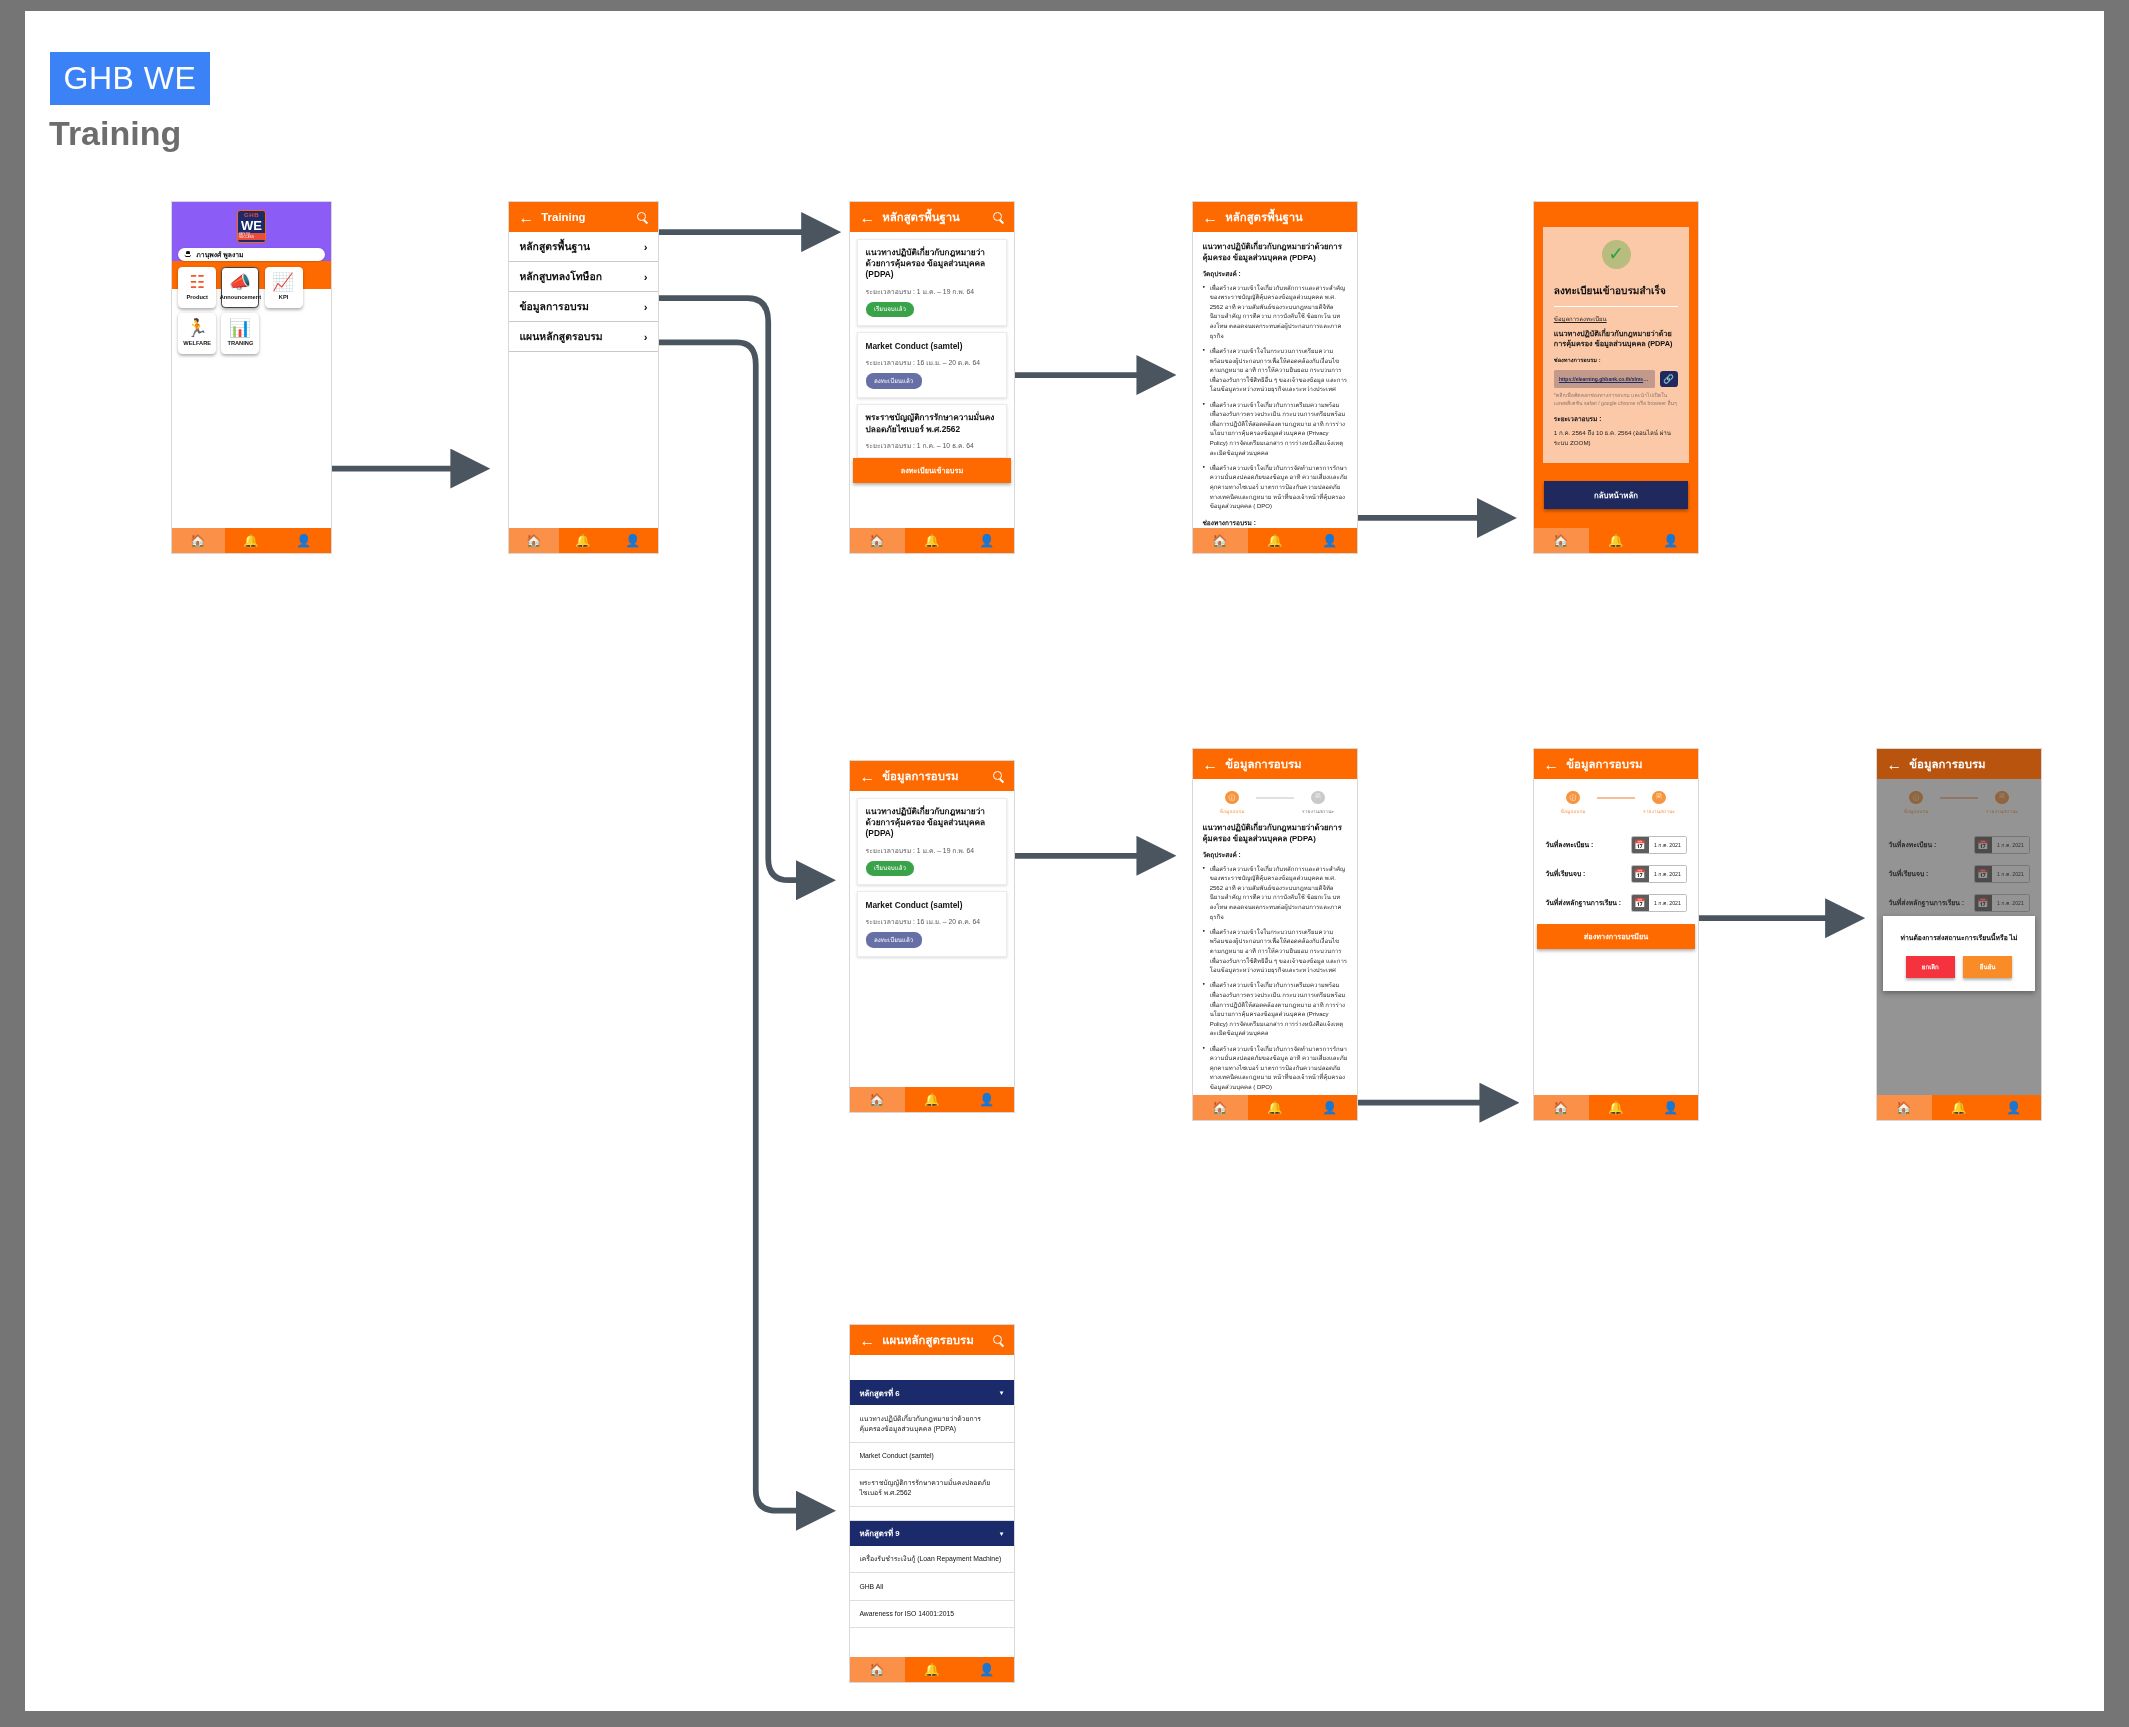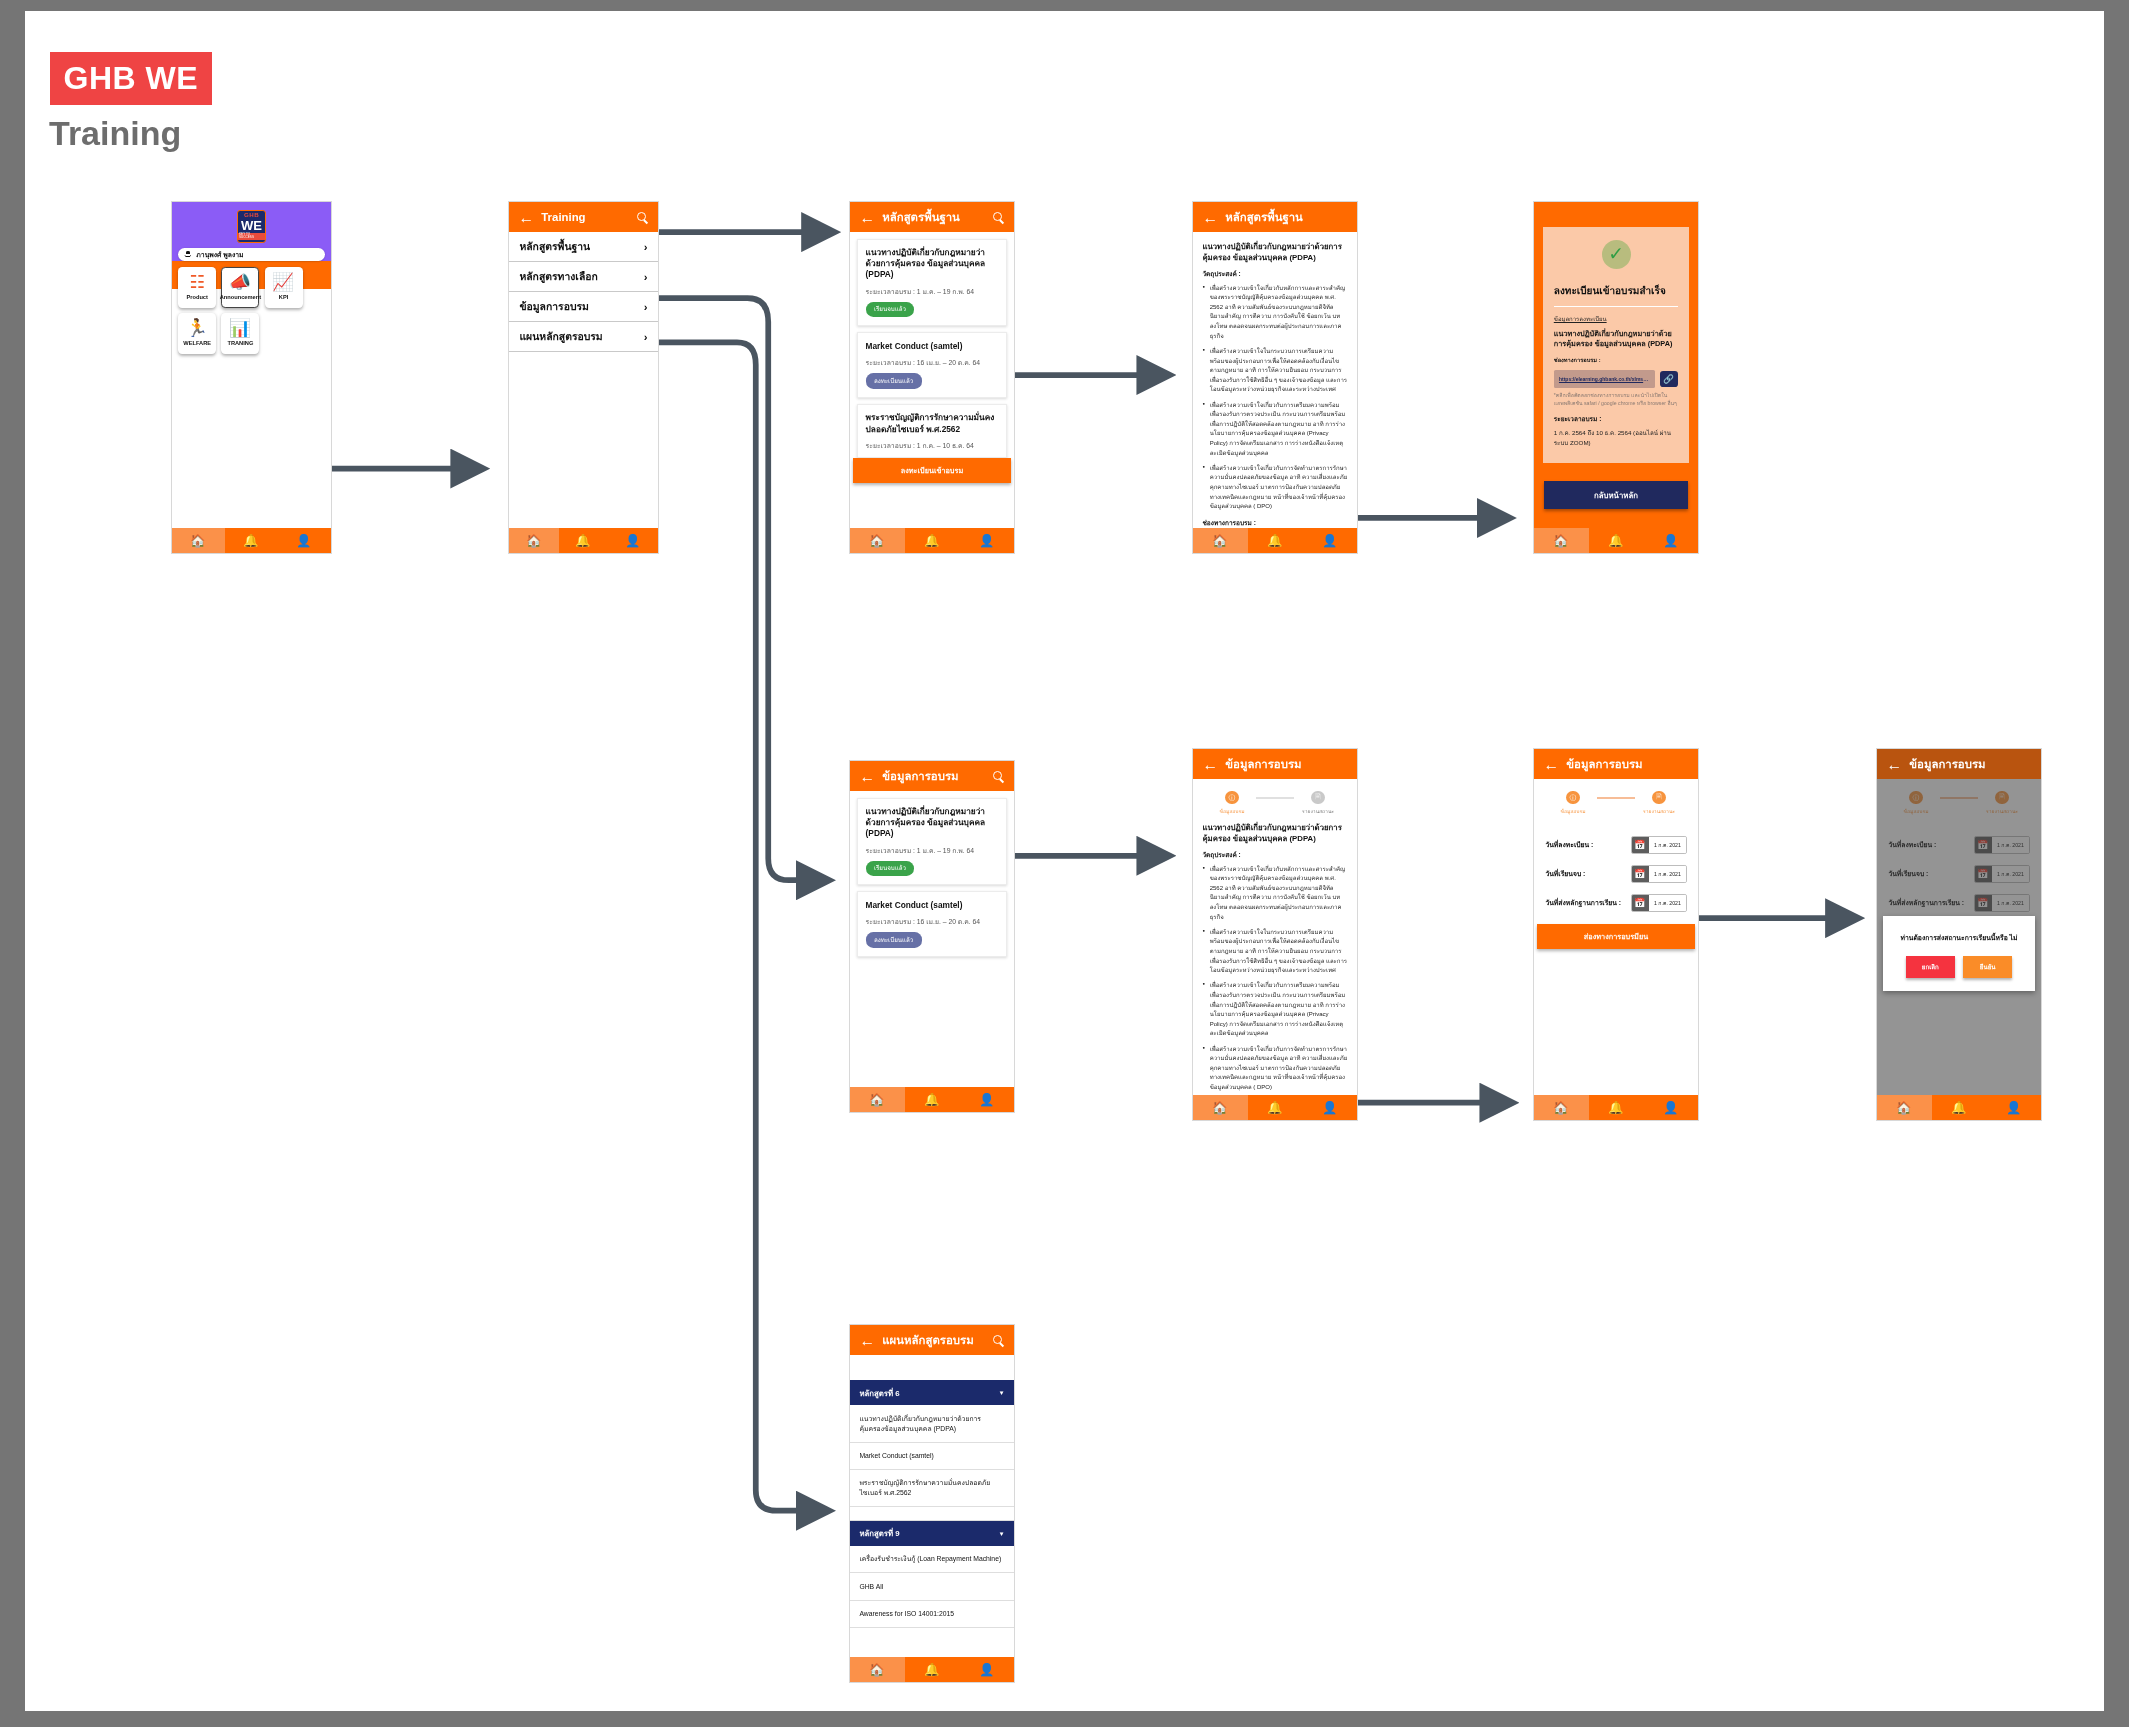--- a/index.html
+++ b/index.html
@@ -10,22 +10,22 @@
     position:relative; overflow:hidden;
   }
   #canvas {
     position:absolute; left:25px; top:11.4px;
     width:2079px; height:1700px;
     background:#ffffff;
   }
   
   .brand-badge {
     position:absolute; left:25px; top:41px;
-    background:#ef4444; color:#fff;
-    font-size:32px; font-weight:bold; letter-spacing:0.5px;
+    background:#3b82f6; color:#fff;
+    font-size:32px; font-weight:normal; letter-spacing:0.5px;
     padding:9.4px 13.5px 11.4px 13.5px; line-height:1;
   }
   .page-title {
     position:absolute; left:24px; top:105px;
     color:#6d6d6d; font-size:34px; font-weight:bold; line-height:1;
   }
 
   
   .phone {
     position:absolute;
@@ -295,21 +295,21 @@
       <span class="back">←</span>
       <span class="atitle">Training</span>
       <span class="mag"></span>
     </div>
     <div class="body-area">
       <div class="menu-row">
         <span class="mlabel">หลักสูตรพื้นฐาน</span>
         <span class="chev">›</span>
       </div>
       <div class="menu-row">
-        <span class="mlabel">หลักสูตรทางเลือก</span>
+        <span class="mlabel">หลักสูบทลงโทษือก</span>
         <span class="chev">›</span>
       </div>
       <div class="menu-row">
         <span class="mlabel">ข้อมูลการอบรม</span>
         <span class="chev">›</span>
       </div>
       <div class="menu-row">
         <span class="mlabel">แผนหลักสูตรอบรม</span>
         <span class="chev">›</span>
       </div>

